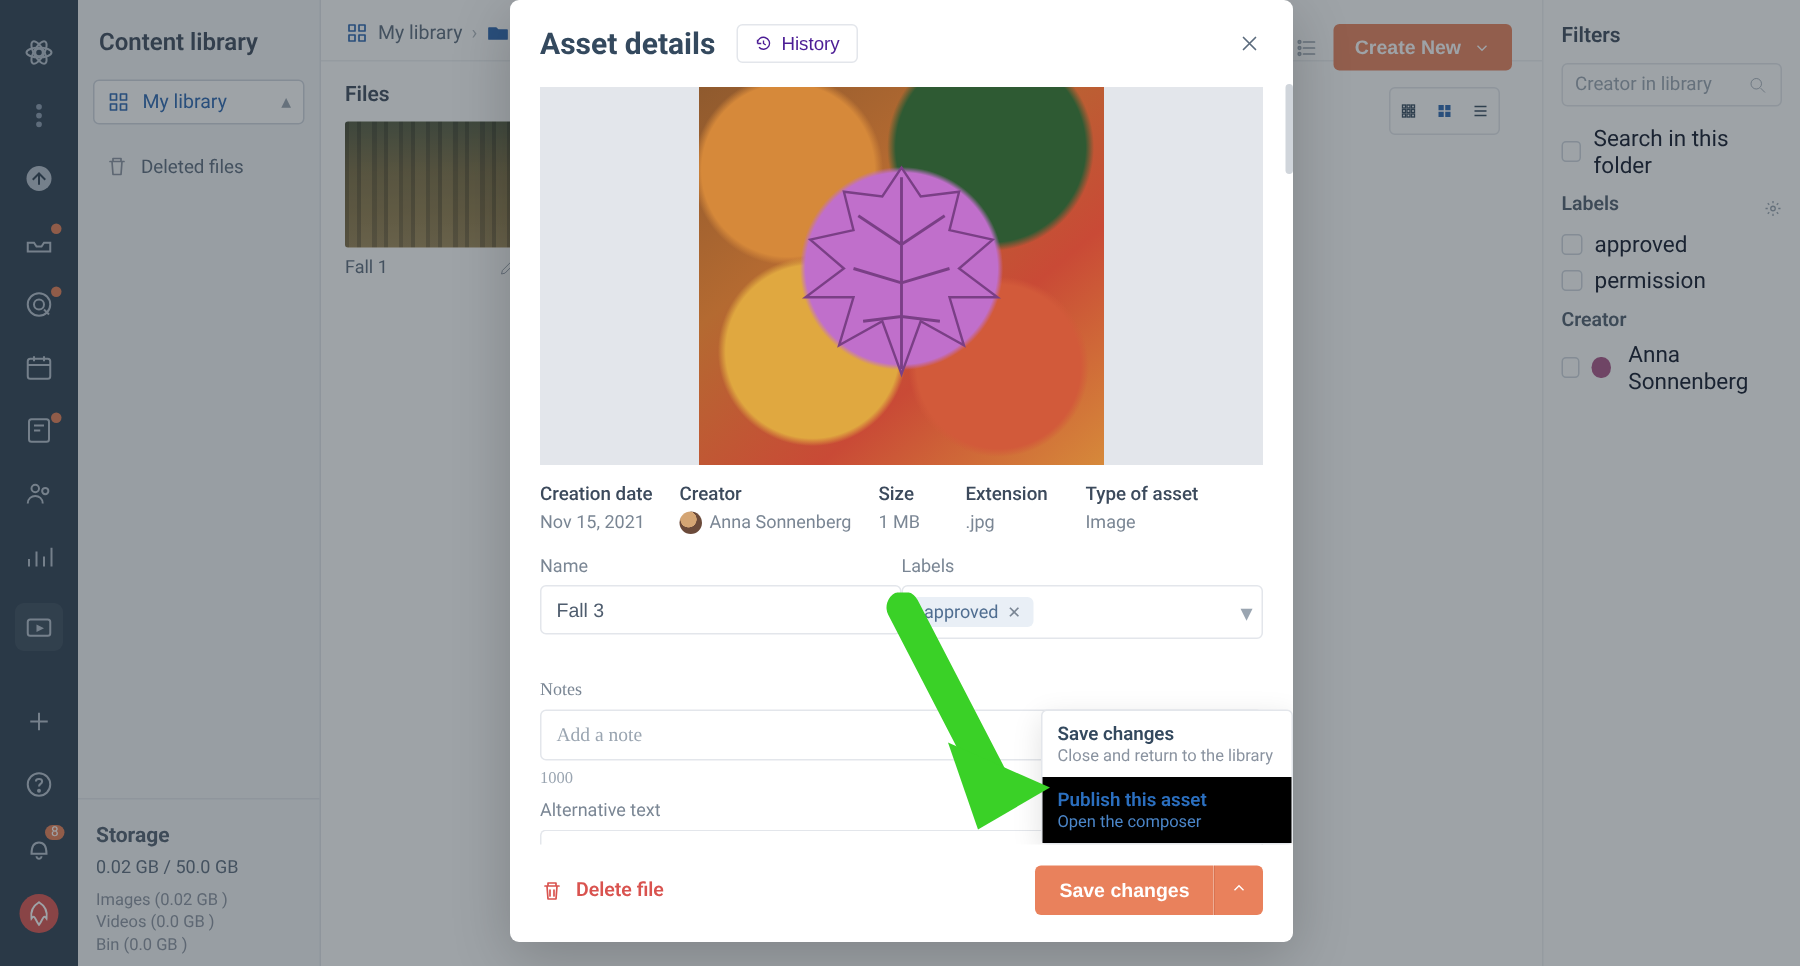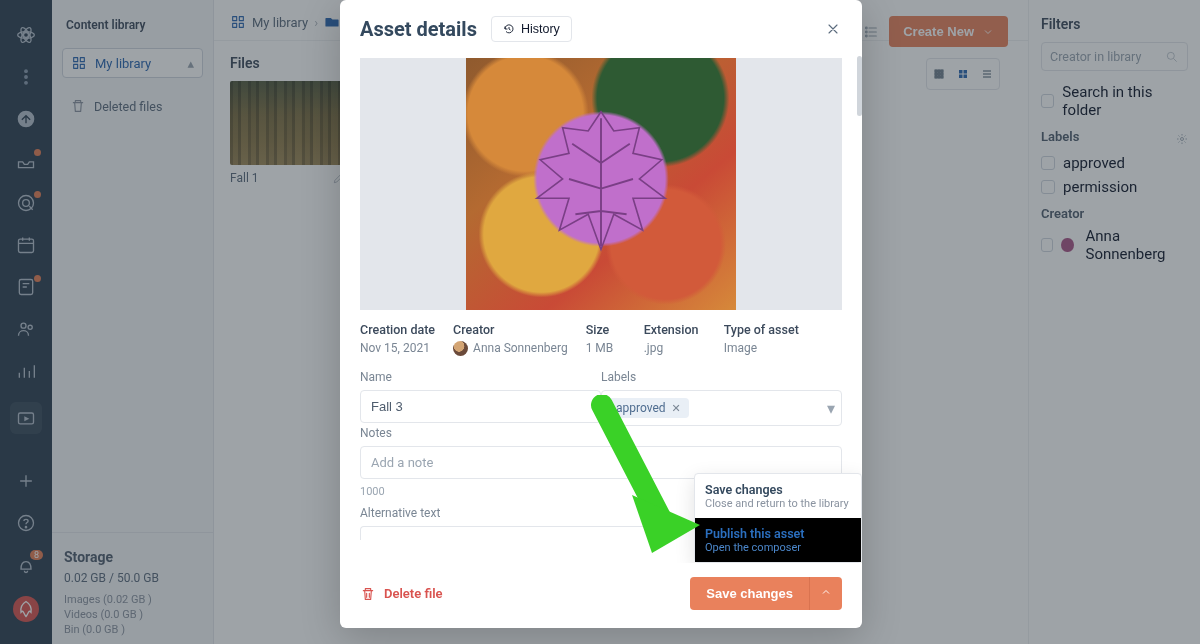--- a/index.html
+++ b/index.html
@@ -43,21 +43,21 @@
 
 .sidebar {
   position: absolute;
   left: 52px; top: 0;
   width: 162px;
   height: 100%;
   background: #f5f6f8;
   border-right: 1px solid #e3e6eb;
   padding: 18px 10px;
 }
-.sidebar-title { font-size: 12px; font-weight: 600; color: #3c4a5c; margin-bottom: 16px; padding-left: 4px;}
+.sidebar-title { font-size: 16px; font-weight: 600; color: #3c4a5c; margin-bottom: 16px; padding-left: 4px;}
 .mylib-box {
   border: 1px solid #cfd6df;
   border-radius: 4px;
   background: #fff;
   padding: 6px 8px;
   display: flex; align-items: center;
   gap: 8px;
   color: #2b66b1;
   font-size: 13px;
 }
@@ -153,21 +153,21 @@
   left: 340px; top: 0;
   width: 522px;
   height: 628px;
   background: #fff;
   border-radius: 6px;
   box-shadow: 0 10px 40px rgba(0,0,0,0.2);
   display: flex; flex-direction: column;
 }
 .modal-head { display:flex; align-items:center; padding: 16px 20px; gap: 14px;}
 .modal-head h2 { font-size: 20px; font-weight:700; color:#34495e;}
-.history-btn { border:1px solid #e3e6eb; background:#fff; padding:5px 11px; border-radius:4px; font-size:12.5px; color:#0f172a; display:flex; align-items:center; gap:6px;}
+.history-btn { border:1px solid #e3e6eb; background:#fff; padding:5px 11px; border-radius:4px; font-size:12.5px; color:#4c1d95; display:flex; align-items:center; gap:6px;}
 .modal-close { margin-left:auto; color:#5b6b7d; width:18px; height:18px; display:flex; align-items:center; justify-content:center;}
 .modal-body { flex:1; overflow:hidden; padding: 0 20px; position:relative;}
 
 
 .asset-img-wrap { background:#e3e6eb; height: 252px; display:flex; justify-content:center; overflow:hidden;}
 .asset-img {
   width: 270px; height: 252px;
   background:
     radial-gradient(circle at 50% 48%, #c06fcb 0 34%, transparent 36%),
     radial-gradient(circle at 28% 70%, #e0a840 0 22%, transparent 24%),
@@ -201,21 +201,21 @@
   padding: 8px 10px; font-size:13px; color:#4f5d6e; background:#fff;
 }
 .labels-field {
   border:1px solid #e3e6eb; border-radius:4px;
   padding: 4px 6px; display:flex; align-items:center; gap:6px;
   min-height: 36px;
 }
 .chip { background:#e9eff6; color:#4f6d90; padding:3px 8px; border-radius:4px; font-size:12px; display:flex; align-items:center; gap:6px;}
 .chip .x { color:#7a8694; font-size:11px;}
 .drop-caret { margin-left:auto; color:#9aa5b1;}
-.notes { margin-top: 0;}
+.notes { margin-top: 26px; font-family: Liberation Serif, serif;}
 .textarea { width:100%; border:1px solid #e3e6eb; border-radius:4px; padding:8px 10px; font-size:13px; color:#9aa5b1; }
 .counter { font-size:11px; color:#9aa5b1; margin-top:6px;}
 .alt { margin-top: 8px;}
 .alt-input { width:100%; height:14px; border:1px solid #e3e6eb; border-top-left-radius:4px; border-top-right-radius:4px; border-bottom:none;}
 
 
 .save-menu {
   position:absolute; right: 0px; bottom: 0px;
   width: 168px;
   background:#fff; border:1px solid #e3e6eb; border-radius:4px;

